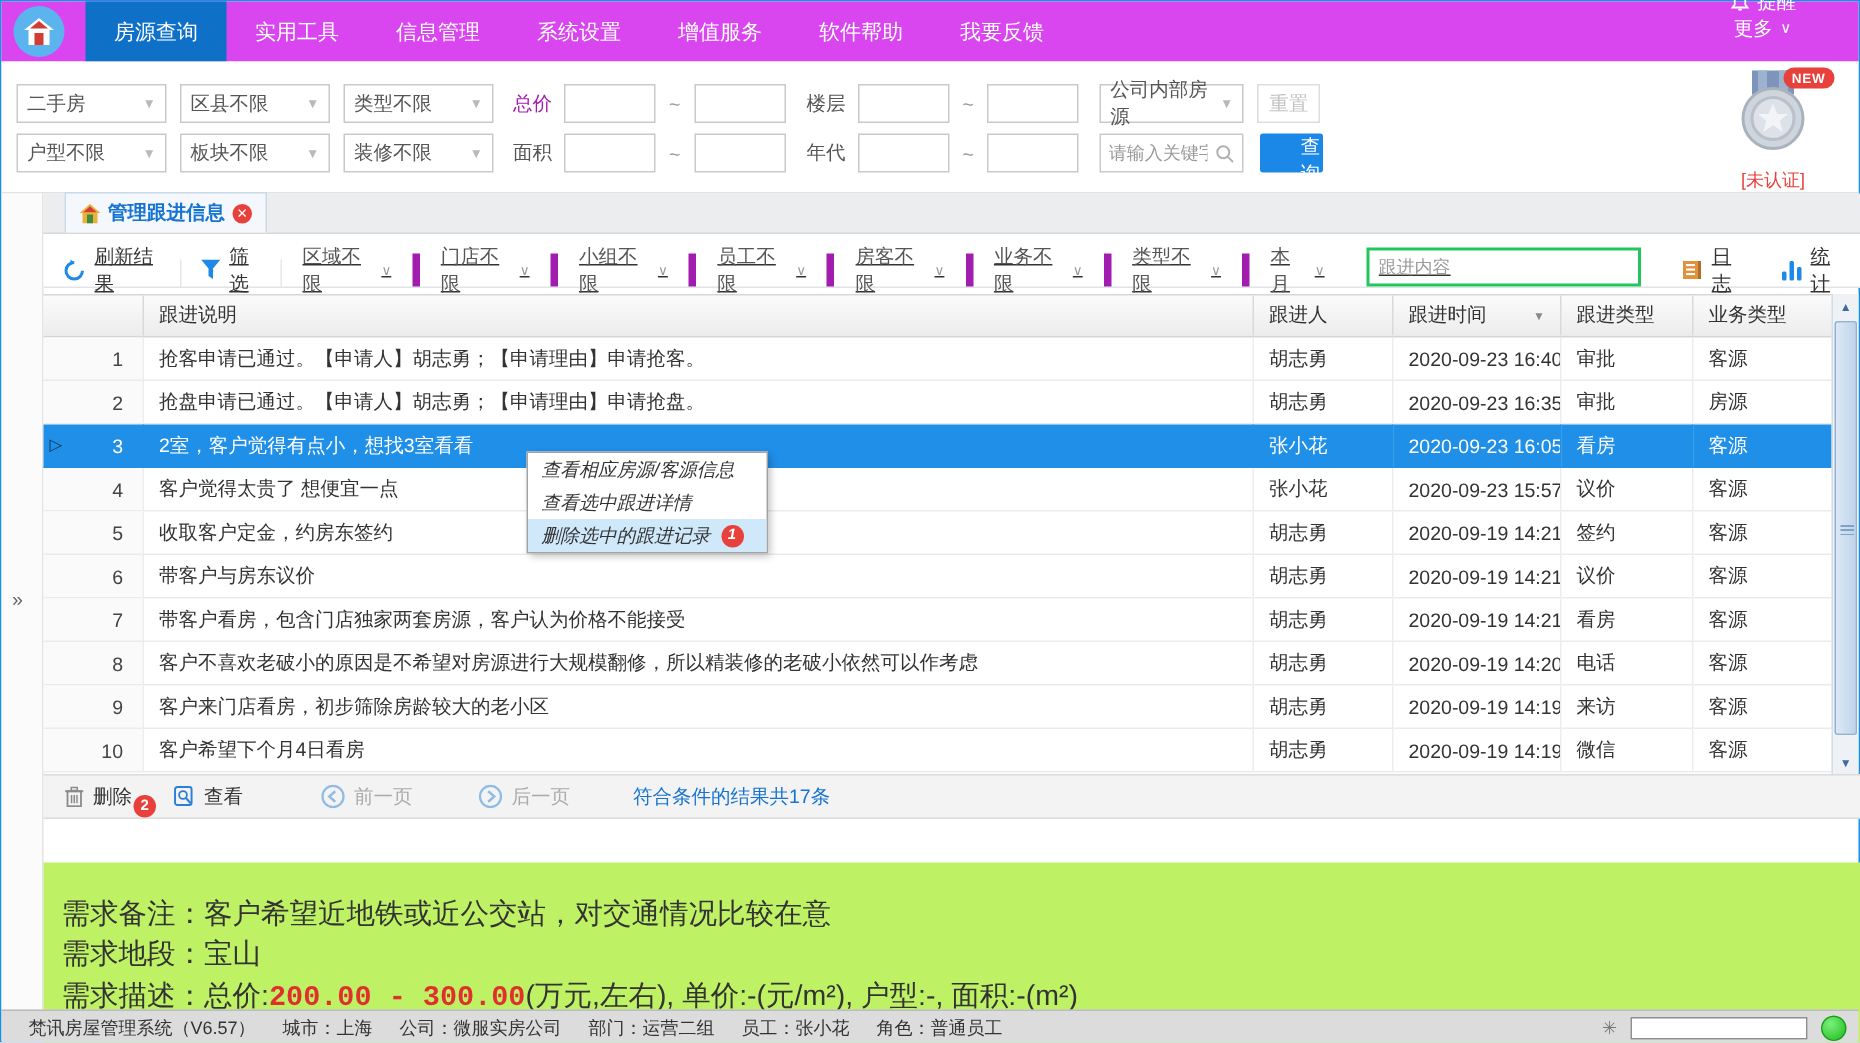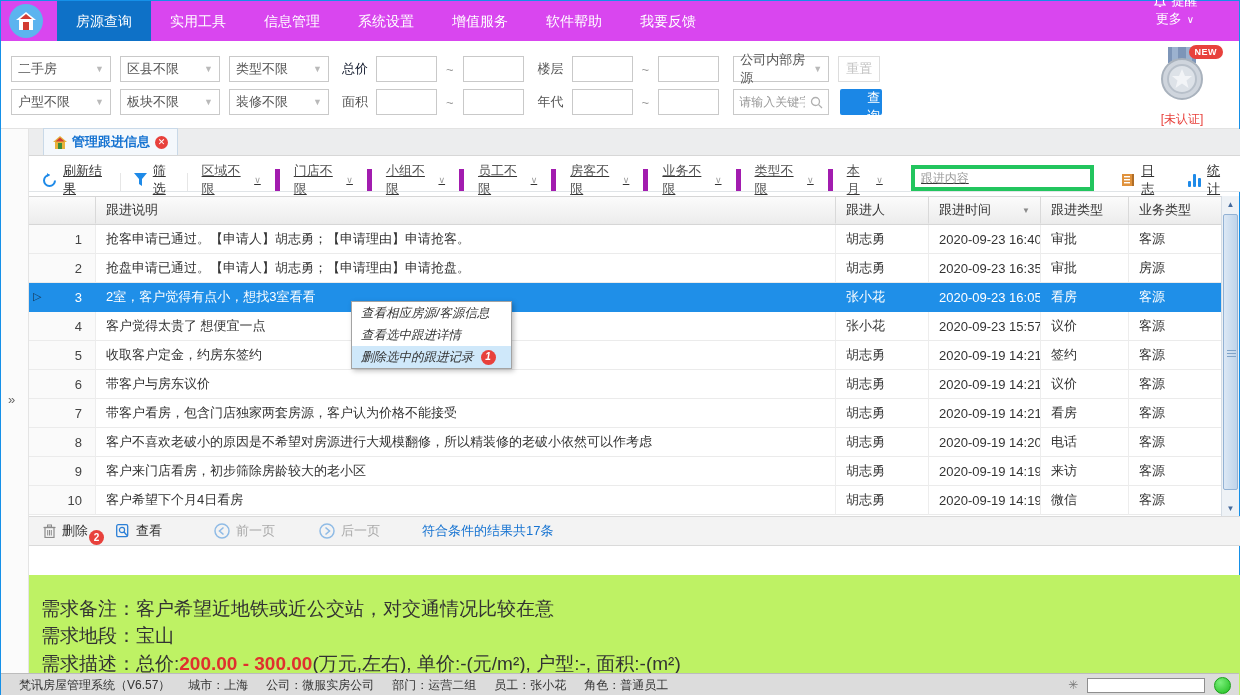--- a/index.html
+++ b/index.html
@@ -19,21 +19,21 @@
   .winctl span { width:34px; text-align:center; font-size:15px; cursor:pointer; line-height:40px; }
 
   
   .filters { position:absolute; left:0; top:40px; width:100%; height:88px; background:#fff; border-bottom:1px solid #e2e2e2; }
   .f-row { position:absolute; left:10px; display:flex; align-items:center; height:26px; }
   .f-row.r1 { top:15px; } .f-row.r2 { top:48px; }
   .fselect { width:100px; height:26px; border:1px solid #c9c9c9; background:#fff; color:#555; font-size:13px;
     display:flex; align-items:center; justify-content:space-between; padding:0 6px; margin-right:9px; cursor:pointer; }
   .fselect .car { color:#b9b9b9; font-size:9px; }
   .flabel { font-size:13px; color:#555; margin:0 8px 0 4px; }
-  .flabel.red { color:#0f172a; }
+  .flabel.red { color:#a21caf; }
   .finput { width:61px; height:26px; border:1px solid #c9c9c9; background:#fff; }
   .tilde { color:#999; margin:0 9px; font-size:13px; }
   .fsearch { width:90px; height:26px; border:1px solid #c9c9c9; display:flex; align-items:center; justify-content:space-between; padding:0 5px; margin-right:11px; }
   .fsearch input { border:none; outline:none; width:66px; font-size:12px; color:#333; font-family:inherit; }
   .fsearch input::placeholder { color:#9a9a9a; }
   .btn-reset { width:42px; height:26px; border:1px solid #ddd; background:#fff; color:#c2c2c2; font-size:13px; cursor:pointer; }
   .btn-query { width:42px; height:26px; border:none; background:#1b87e6; color:#fff; font-size:13px; border-radius:2px; cursor:pointer;padding-left:25px; }
   .gap-intern { margin-left:14px; }
   .cert { position:absolute; right:22px; top:4px; width:70px; text-align:center; }
   .cert-new { position:absolute; right:-6px; top:0; background:#e8413c; color:#fff; font-size:9px; font-weight:bold;
@@ -49,21 +49,21 @@
   .tab { height:27px; background:#f4f8fc; border:1px solid #c9d9e8; border-bottom:none; display:flex; align-items:center; gap:5px; padding:0 9px; margin-left:14px; cursor:pointer; }
   .tab-title { color:#1673d1; font-size:13px; font-weight:bold; }
   .tab-close { width:13px; height:13px; border-radius:50%; background:#e8413c; color:#fff; font-size:9px; line-height:13px; text-align:center; cursor:pointer; }
 
   
   .toolbar { position:absolute; left:28px; top:155px; width:1212px; height:36px; background:#fff; border-bottom:1px solid #e0e4e7; display:flex; align-items:flex-end; font-size:13px; color:#333;text-decoration:underline; }
   .t-btn { display:flex; align-items:center; gap:6px; padding:0 13px; cursor:pointer; height:22px; }
   .t-sep { width:1px; height:18px; background:#e6e6e6; }
   .t-dd { display:flex; align-items:center; gap:8px; padding:0 14px; color:#555; cursor:pointer; height:22px; border-right:5px solid #a21caf; }
   .t-dd .car { color:#999; font-size:9px; }
-  .t-input { width:204px; height:26px; border:4px solid #22c55e; margin:0 14px; padding:0 6px; font-size:12px; color:#333; outline:none; font-family:inherit; }
+  .t-input { width:204px; height:26px; border:2px solid #22c55e; margin:0 14px; padding:0 6px; font-size:12px; color:#333; outline:none; font-family:inherit; }
   .t-input::placeholder { color:#9a9a9a; }
   .bars { display:inline-flex; align-items:flex-end; gap:2px; height:13px; }
   .bars i { width:3px; background:#1e8ae8; border-radius:1px; }
 
   
   .grid { position:absolute; left:28px; top:195px; width:1194px; }
   .trow { display:grid; grid-template-columns:67px 740px 93px 112px 88px 94px; height:29px; }
   .thead { background:linear-gradient(#fbfbfb,#ececec); border-top:1px solid #d6d6d6; border-bottom:1px solid #d6d6d6; }
   .thead .cell { color:#333; font-weight:normal; border-right:1px solid #d9d9d9; }
   .cell { display:flex; align-items:center; padding:0 10px; font-size:13px; color:#333; overflow:hidden; white-space:nowrap; border-right:1px solid #ededed; border-bottom:1px solid #ebebeb; }
@@ -92,21 +92,21 @@
   .pager { position:absolute; left:28px; top:515px; width:1212px; height:30px; background:#f3f3f3; border-top:1px solid #dadada; border-bottom:1px solid #dadada; display:flex; align-items:center; font-size:13px; }
   .p-btn { display:flex; align-items:center; gap:6px; padding:0 14px; color:#333; cursor:pointer; position:relative; height:30px; }
   .p-btn.disabled { color:#aaa; cursor:default; }
   .p-btn .badge { position:absolute; right:-2px; bottom:1px; }
   .result-text { color:#1673d1; margin-left:28px; }
 
   
   .detail { position:absolute; left:28px; top:574px; width:1212px; height:127px; background:#bef264; font-size:19px; color:#333; }
   .d-line { position:absolute; left:12px; white-space:nowrap; }
   .d1 { top:21px; } .d2 { top:48px; } .d3 { top:76px; }
-  .price { color:#e0302e; font-weight:bold; }
+  .price { color:#e0302e; font-weight:bold;font-family:Liberation Mono, monospace; }
 
   
   .statusbar { position:absolute; left:0; top:672px; width:100%; height:23px; background:#dcdcdc; border-top:1px solid #bcbcbc; display:flex; align-items:center; font-size:12px; color:#333; }
   .sb-item { margin-left:18px; white-space:nowrap; }
   .sb-right { margin-left:auto; display:flex; align-items:center; gap:9px; margin-right:8px; }
   .spinner { color:#777; font-size:12px; }
   .sb-box { width:118px; height:15px; background:#fff; border:1px solid #8e8e8e; }
   .sb-dot { width:17px; height:17px; border-radius:50%; background:radial-gradient(circle at 35% 30%,#7bf07b,#1ebc1e); border:1px solid #17a017; }
 
   .icon { display:inline-flex; align-items:center; justify-content:center; }

